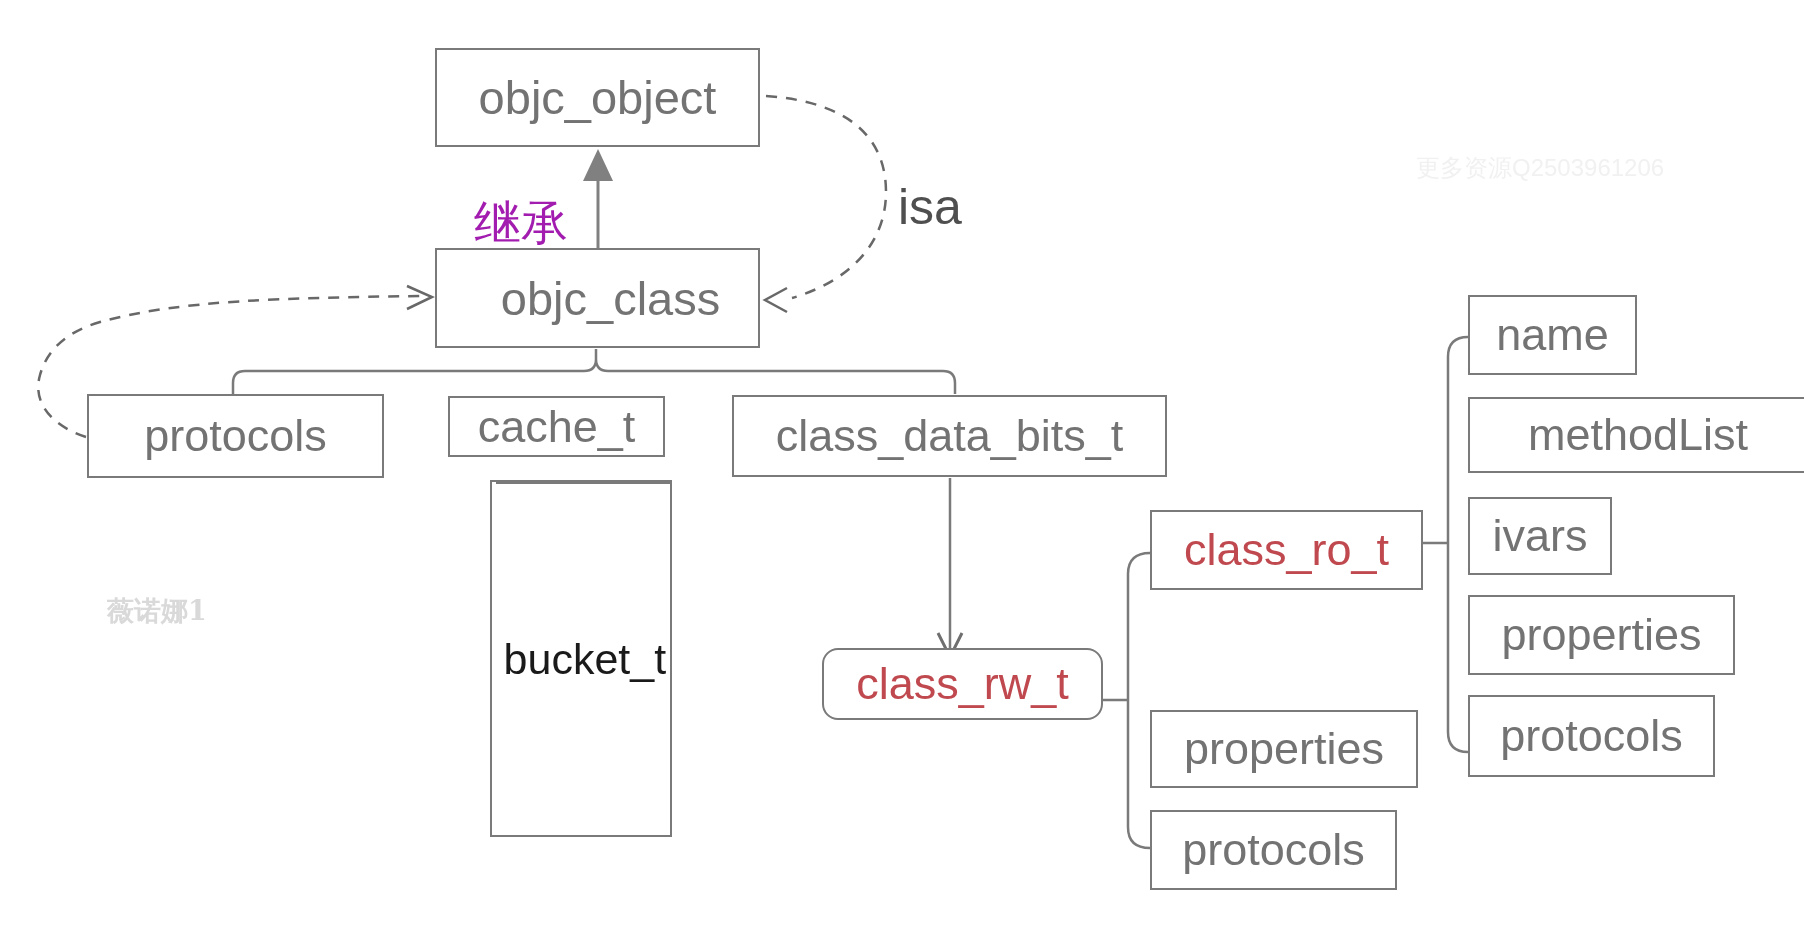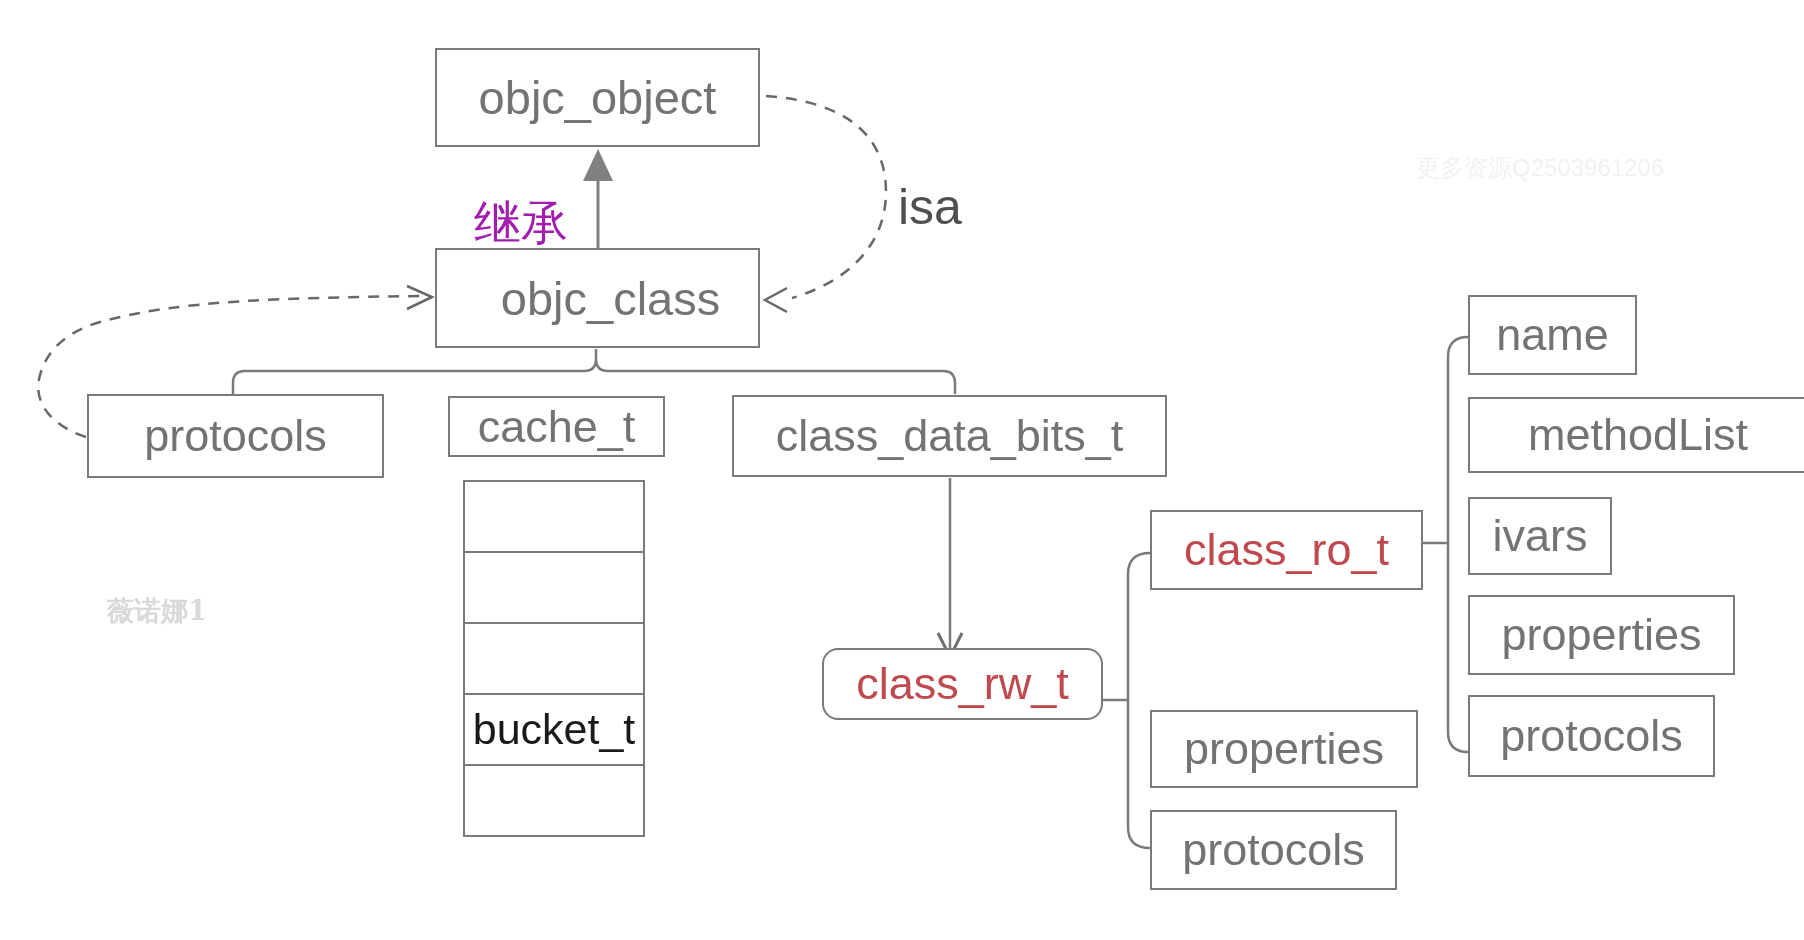--- a/index.html
+++ b/index.html
@@ -12,22 +12,22 @@
     position:absolute;background:#ffffff;border:2px solid #7a7a7a;box-sizing:border-box;
     display:flex;align-items:center;justify-content:center;
     color:#737373;font-size:45px;white-space:nowrap;
   }
   .big{font-size:47px;}
   .red{color:#c0494f;}
   .edge-label{position:absolute;color:#a21caf;font-size:47px;white-space:nowrap;}
   .isa-label{position:absolute;color:#4f4f4f;font-size:50px;white-space:nowrap;}
   .caption{position:absolute;color:#1a1a1a;font-size:47px;text-align:center;white-space:nowrap;}
   .hash-table{
-    position:absolute;left:463px;top:480px;width:182px;height:357px;box-sizing:border-box;
-    border:2px solid #7a7a7a;background:#fff;display:flex;flex-direction:column;
+    position:absolute;left:490px;top:480px;width:182px;height:357px;box-sizing:border-box;
+    border:2px solid #7a7a7a;background:#fff;display:flex;flex-direction:row;
   }
   .hash-row{flex:1;display:flex;align-items:center;justify-content:center;
     color:#1a1a1a;font-size:43px;}
   .hash-row + .hash-row{border-top:2px solid #7a7a7a;}
   .wm-left{
     position:absolute;left:107px;top:593px;font-family:"DejaVu Serif", serif;font-weight:bold;
     color:#d9d9d9;font-size:27px;white-space:nowrap;
   }
   .wm-tr{
     position:absolute;left:1416px;top:152px;color:#f1f1f1;font-size:24px;white-space:nowrap;

